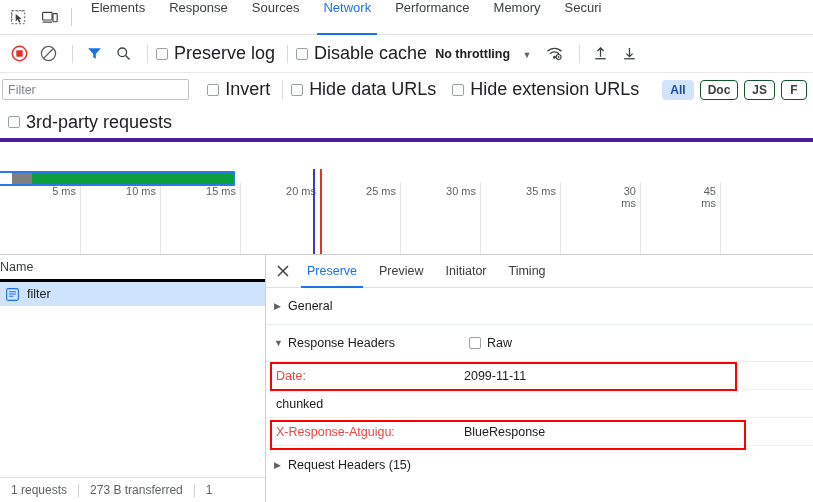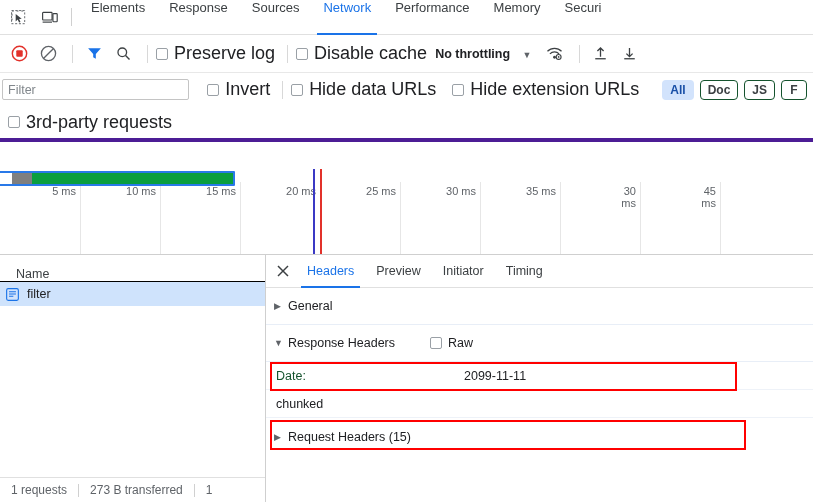--- a/index.html
+++ b/index.html
@@ -102,22 +102,22 @@
   }
   .wf-seg { height:100%; }
   .evline { position:absolute; width:1.5px; }
 
   
   .leftpanel {
     position:absolute; left:0; top:255px; width:266px; height:247px;
     background:#fff; border-right:1px solid #cfcfcf; overflow:hidden;
   }
   .lp-head {
-    height:27px; border-bottom:1px solid #000000; display:flex; align-items:flex-end;
-    padding-left:16px; font-size:12.5px; color:#3c4043; background:#fff;
+    height:27px; border-bottom:3px solid #000000; display:flex; align-items:center;
+    padding-left:0; font-size:12.5px; color:#3c4043; background:#fff;
   }
   .lp-row {
     height:24px; display:flex; align-items:center; padding-left:6px;
     background:#cfe3fc; font-size:12.5px; color:#202124;
   }
   .doc-icon { width:13px; height:13px; margin-right:8px; flex:none; }
   .statusbar {
     position:absolute; left:0; bottom:0; width:266px; height:25px;
     border-top:1px solid #e0e0e0; display:flex; align-items:center;
     font-size:12px; color:#5f6368; background:#fff; overflow:hidden;
@@ -145,27 +145,27 @@
   .rp-tab.active { color:#1a73e8; }
   .rp-tab.active:after {
     content:""; position:absolute; left:5px; right:5px; bottom:0; height:2px; background:#1a73e8;
   }
   .sect {
     height:37px; display:flex; align-items:center; padding-left:8px;
     border-bottom:1px solid #e8eef7; background:#fff; font-size:12.5px; color:#202124;
   }
   .tri { width:14px; font-size:9px; color:#5f6368; flex:none; }
   .sect-label { margin-right:auto; }
-  .rawwrap { display:flex; align-items:center; font-size:12.5px; color:#202124; margin-right:auto; margin-left:35px; }
+  .rawwrap { display:flex; align-items:center; font-size:12.5px; color:#202124; margin-right:auto; margin-left:74px; }
   .hrow {
     height:28px; display:flex; align-items:center; padding-left:10px;
     border-bottom:1px solid #eef2f8; font-size:12.5px; color:#202124; background:#fff;
     position:relative;
   }
-  .hname { width:188px; color:#14532d; white-space:nowrap; flex:none; }
+  .hname { width:188px; color:#ef4444; white-space:nowrap; flex:none; }
   .hval { color:#202124; white-space:nowrap; }
   .hilite { position:absolute; border:2px solid #ff0000; pointer-events:none; }
 </style>
 </head>
 <body>
 
 <div id="app">
 
   <div class="tabbar">
     <div class="tb-icon">
@@ -367,21 +367,21 @@
 
   <div class="rightpanel">
     <div class="rp-tabs">
       <div class="rp-close">
         <svg width="12" height="12" viewBox="0 0 12 12">
           <line x1="1" y1="1" x2="11" y2="11" stroke="#3c4043" stroke-width="1.5"></line>
           <line x1="11" y1="1" x2="1" y2="11" stroke="#3c4043" stroke-width="1.5"></line>
         </svg>
       </div>
       <div class="rp-tab active">
-          <span>Headers</span>
+          <span>Preserve</span>
         </div>
       <div class="rp-tab">
           <span>Preview</span>
         </div>
       <div class="rp-tab">
           <span>Initiator</span>
         </div>
       <div class="rp-tab">
           <span>Timing</span>
         </div>
@@ -401,20 +401,24 @@
       </span>
     </div>
 
     <div class="hrow">
       <span class="hname">Date:</span>
       <span class="hval">2099-11-11</span>
     </div>
     <div class="hrow">
       <span class="hval">chunked</span>
     </div>
+    <div class="hrow">
+      <span class="hname">X-Response-Atguigu:</span>
+      <span class="hval">BlueResponse</span>
+    </div>
 
     <div class="sect" style="border-bottom:none">
       <span class="tri">▶</span>
       <span class="sect-label">Request Headers (15)</span>
     </div>
   </div>
 
   <div class="hilite" style="left:270px; top:362px; width:467px; height:29px"></div>
   <div class="hilite" style="left:270px; top:420px; width:476px; height:30px"></div>
 

